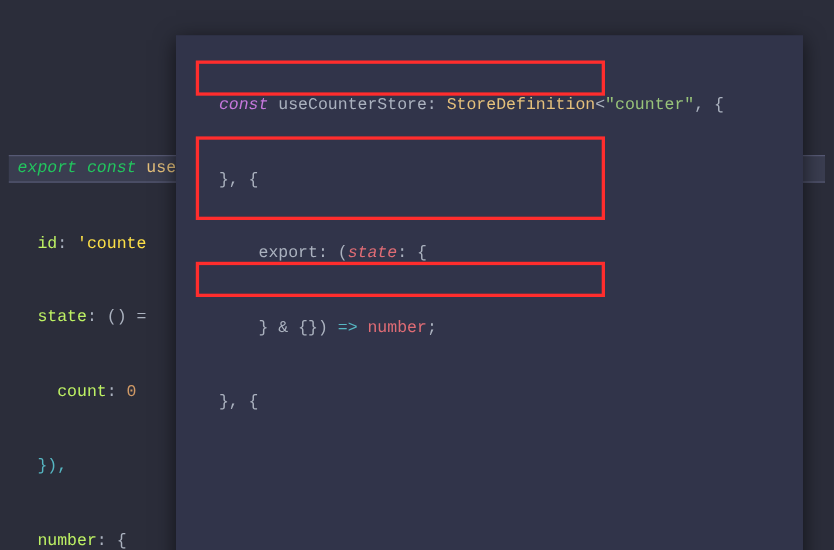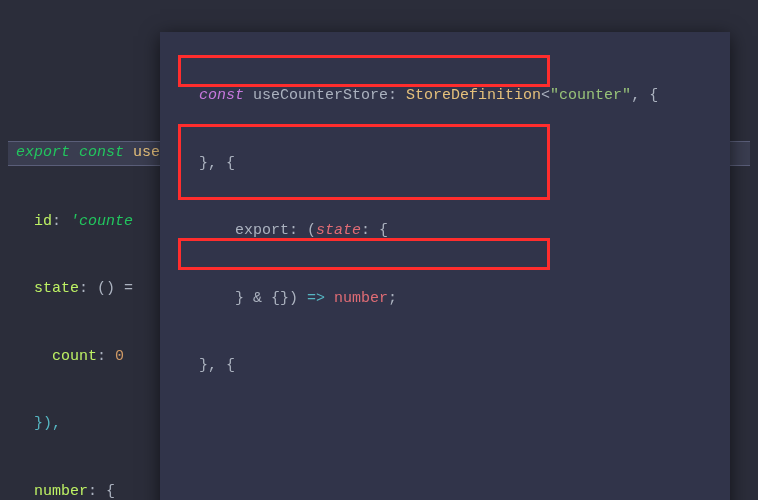--- a/index.html
+++ b/index.html
@@ -24,21 +24,21 @@
       background: #3a3d50;
       border: 1px solid #5a5e79;
       border-left: none;
       border-right: none;
     }
     .line { padding: 0 8px; }
     .kw { color: #22c55e; font-style: italic; }
     .fn { color: #e5c07b; }
     .fnCall { color: #61afef; }
     .prop { color: #bef264; }
-    .str { color: #22c55e; font-style: italic; }
+    .str { color: #fde047; }
     .num { color: #d19a66; }
     .punc { color: #abb2bf; }
     .bracket1 { color: #d19a66; }
     .bracket2 { color: #c678dd; }
     .bracket3 { color: #56b6c2; }
     
     .tooltip {
       position: absolute;
       top: 32px;
       left: 160px;

